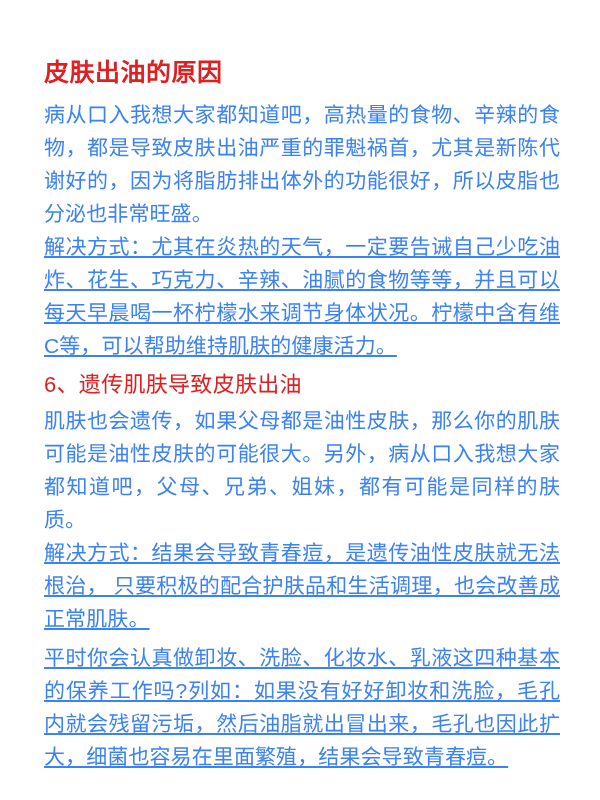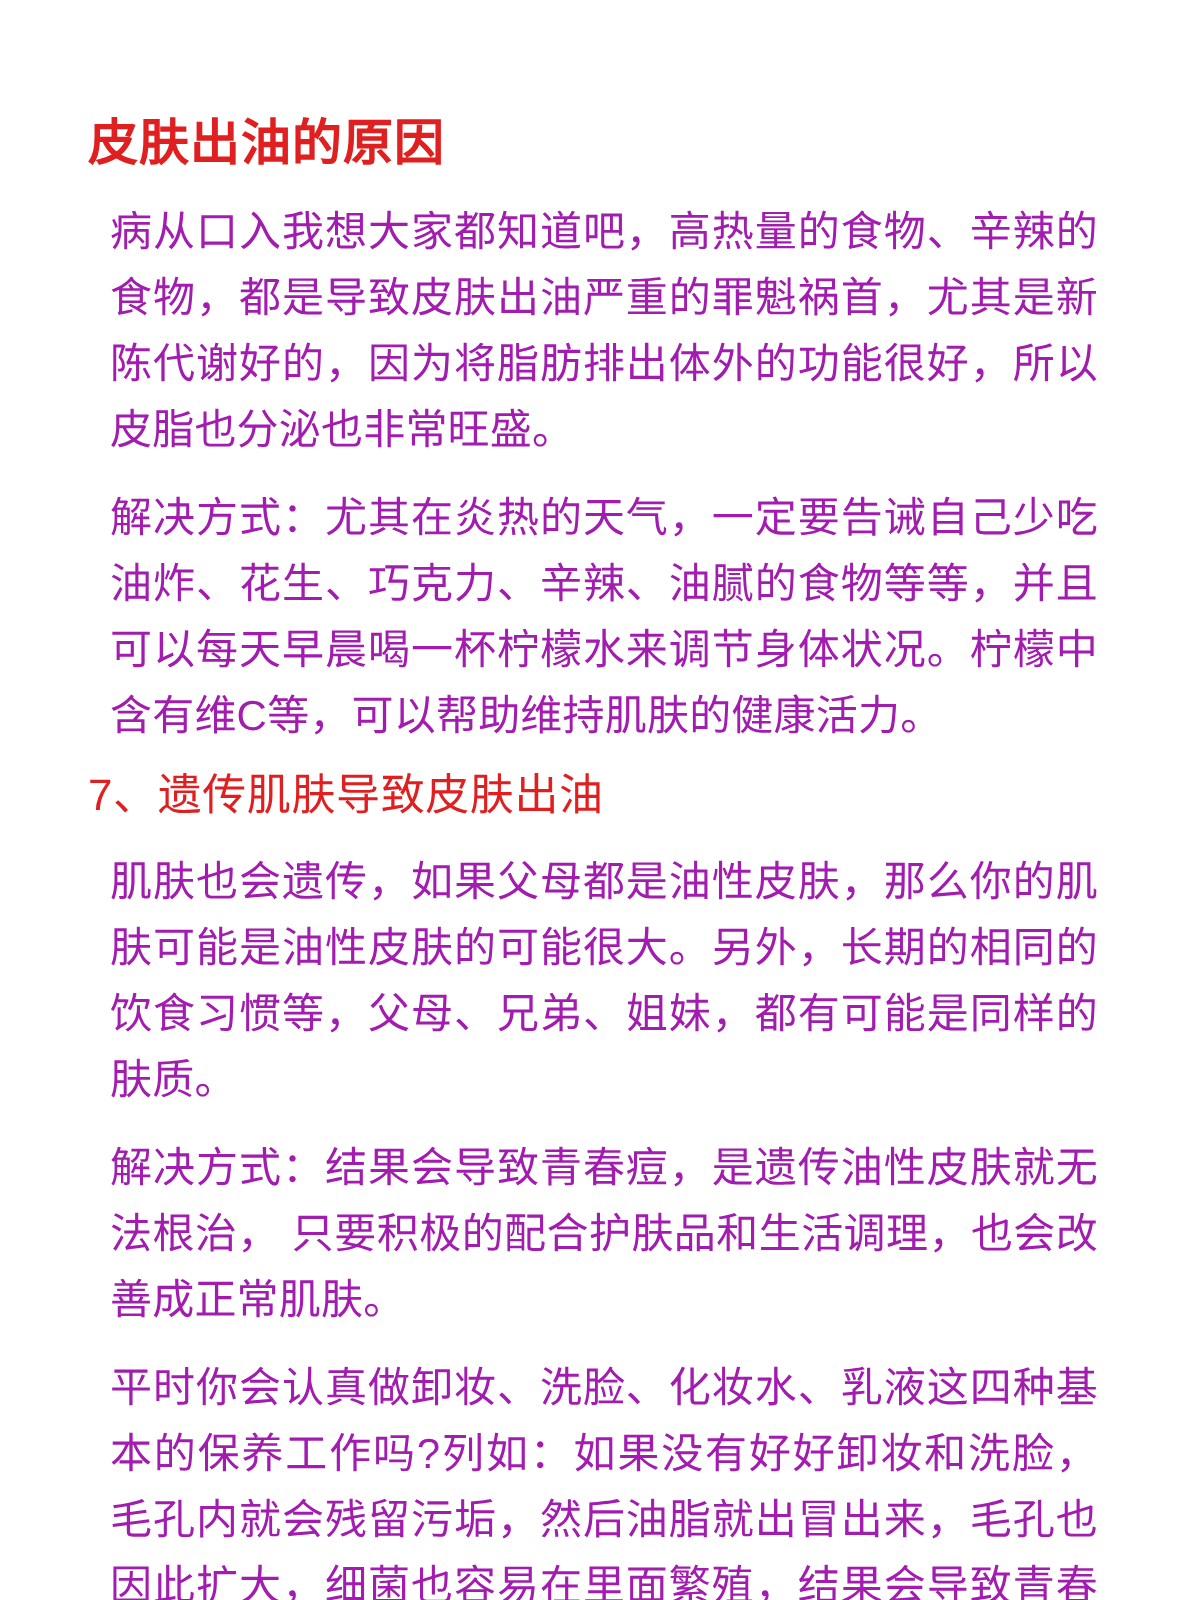--- a/index.html
+++ b/index.html
@@ -50,55 +50,56 @@
 
   .section {
     margin: 0;
   }
 
   .section + .section {
     margin-top: 6px;
   }
 
   .para {
-    margin: 11px;
+    margin: 0;
     padding: 0;
     font-size: 21px;
     line-height: 33px;
-    color: #a21caf;
+    color: #3b82f6;
     text-align: justify;
     text-justify: inter-ideograph;
     letter-spacing: 0.1px;
     word-break: break-all;
   }
 
   .para + .para {
     margin-top: 0;
   }
 
   .para.last-of-section {
     margin-bottom: 2px;
+    text-decoration: underline;
   }
 </style>
 </head>
 <body>
 
 <div class="page">
   <article class="article">
 
     <h1 class="doc-title">皮肤出油的原因</h1>
 
     <section class="section">
       <p class="para">病从口入我想大家都知道吧，高热量的食物、辛辣的食物，都是导致皮肤出油严重的罪魁祸首，尤其是新陈代谢好的，因为将脂肪排出体外的功能很好，所以皮脂也分泌也非常旺盛。</p>
       <p class="para last-of-section">解决方式：尤其在炎热的天气，一定要告诫自己少吃油炸、花生、巧克力、辛辣、油腻的食物等等，并且可以每天早晨喝一杯柠檬水来调节身体状况。柠檬中含有维C等，可以帮助维持肌肤的健康活力。</p>
     </section>
 
     <section class="section">
-      <h2 class="section-heading">7、遗传肌肤导致皮肤出油</h2>
-      <p class="para">肌肤也会遗传，如果父母都是油性皮肤，那么你的肌肤可能是油性皮肤的可能很大。另外，长期的相同的饮食习惯等，父母、兄弟、姐妹，都有可能是同样的肤质。</p>
+      <h2 class="section-heading">6、遗传肌肤导致皮肤出油</h2>
+      <p class="para">肌肤也会遗传，如果父母都是油性皮肤，那么你的肌肤可能是油性皮肤的可能很大。另外，病从口入我想大家都知道吧，父母、兄弟、姐妹，都有可能是同样的肤质。</p>
       <p class="para last-of-section">解决方式：结果会导致青春痘，是遗传油性皮肤就无法根治， 只要积极的配合护肤品和生活调理，也会改善成正常肌肤。</p>
     </section>
 
     <section class="section">
       <p class="para last-of-section">平时你会认真做卸妆、洗脸、化妆水、乳液这四种基本的保养工作吗?列如：如果没有好好卸妆和洗脸，毛孔内就会残留污垢，然后油脂就出冒出来，毛孔也因此扩大，细菌也容易在里面繁殖，结果会导致青春痘。</p>
     </section>
 
   </article>
 </div>
 

